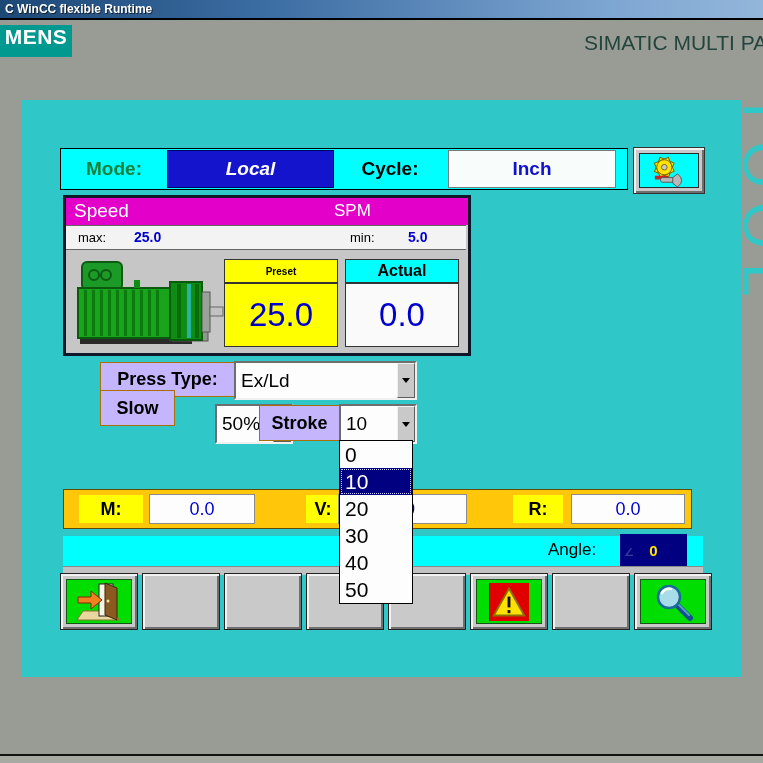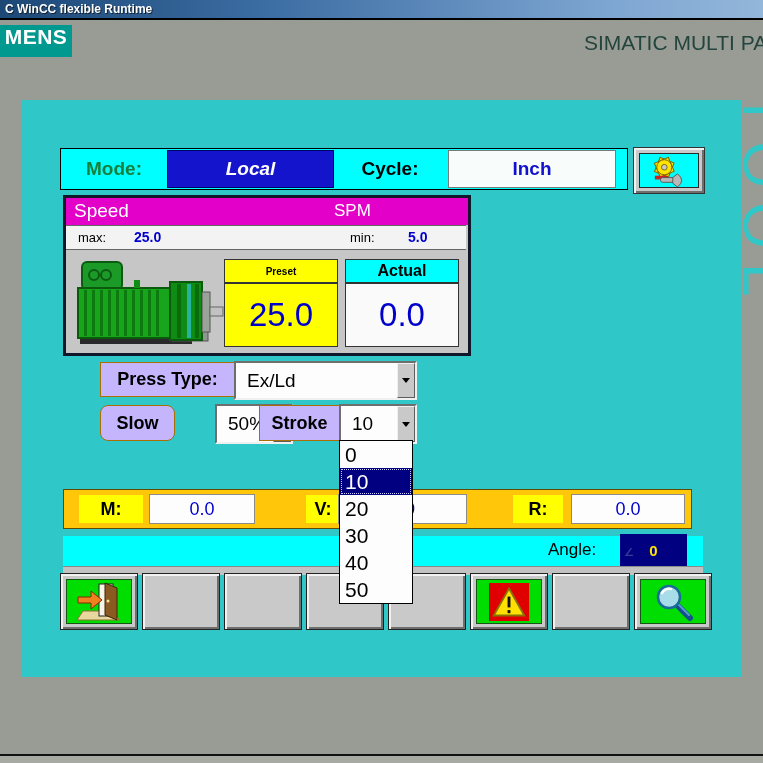--- a/index.html
+++ b/index.html
@@ -59,29 +59,29 @@
     display:flex;align-items:center;justify-content:center;font-weight:bold;font-size:16px;color:#000;}
   .actual-val{left:279px;top:85px;width:112px;height:62px;background:#fafafa;border:1px solid #333;
     display:flex;align-items:center;justify-content:center;font-size:33px;color:#0000cc;}
   .motor{left:10px;top:60px;}
 
   
   .o-label{background:#c4b5fd;border:1px solid #a96f05;color:#000;font-weight:bold;font-size:18px;
     display:flex;align-items:center;justify-content:center;}
   .combo{background:#fdfdfd;border:2px solid;border-color:#6e6e6e #f0f0f0 #f0f0f0 #6e6e6e;
     display:flex;align-items:stretch;}
-  .combo .txt{flex:1;font-size:19px;color:#000;padding-left:11px;display:flex;align-items:center;}
+  .combo .txt{flex:1;font-size:19px;color:#000;padding-left:5px;display:flex;align-items:center;}
   .combo .arrow{width:16px;background:#c9c9c9;border:1px solid;border-color:#f0f0f0 #5e5e5e #5e5e5e #f0f0f0;
     display:flex;align-items:center;justify-content:center;}
   .combo .arrow i{width:0;height:0;border-left:4px solid transparent;border-right:4px solid transparent;
     border-top:5px solid #000;}
 
   .press-label{left:100px;top:362px;width:133px;height:33px;}
   .press-combo{left:234px;top:361px;width:179px;height:35px;}
-  .slow-label{left:100px;top:405px;width:73px;height:34px;border-radius:8px;}
+  .slow-label{left:100px;top:390px;width:73px;height:34px;}
   .slow-combo{left:175px;top:404px;width:74px;height:36px;margin-left:40px;}
   .stroke-label{left:259px;top:405px;width:79px;height:34px;}
   .stroke-combo{left:339px;top:404px;width:74px;height:36px;}
 
   
   .dd-list{left:339px;top:440px;width:72px;background:#fdfdfd;border:1px solid #000;z-index:50;}
   .dd-item{height:27px;line-height:27px;font-size:21px;color:#000;padding-left:5px;background:#fdfdfd;}
   .dd-item.selected{background:#000080;color:#fff;outline:1px dotted #cfcfff;outline-offset:-2px;}
 
   

